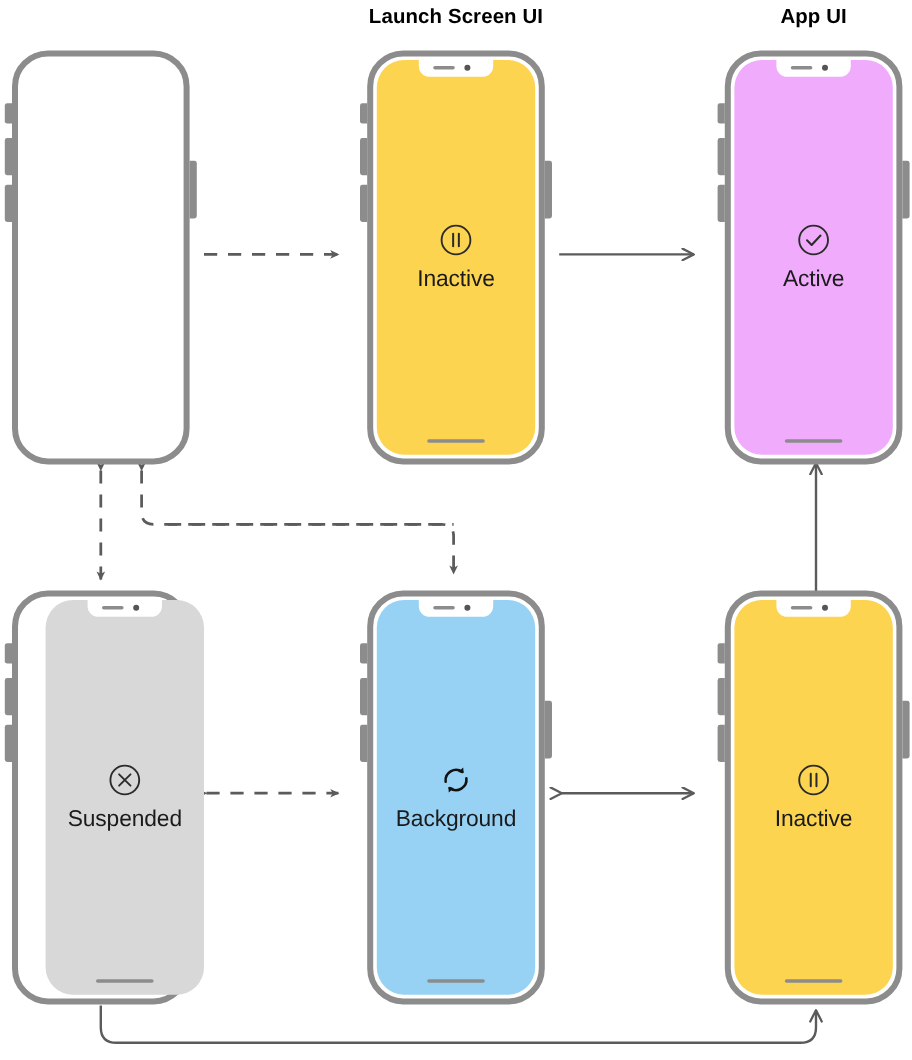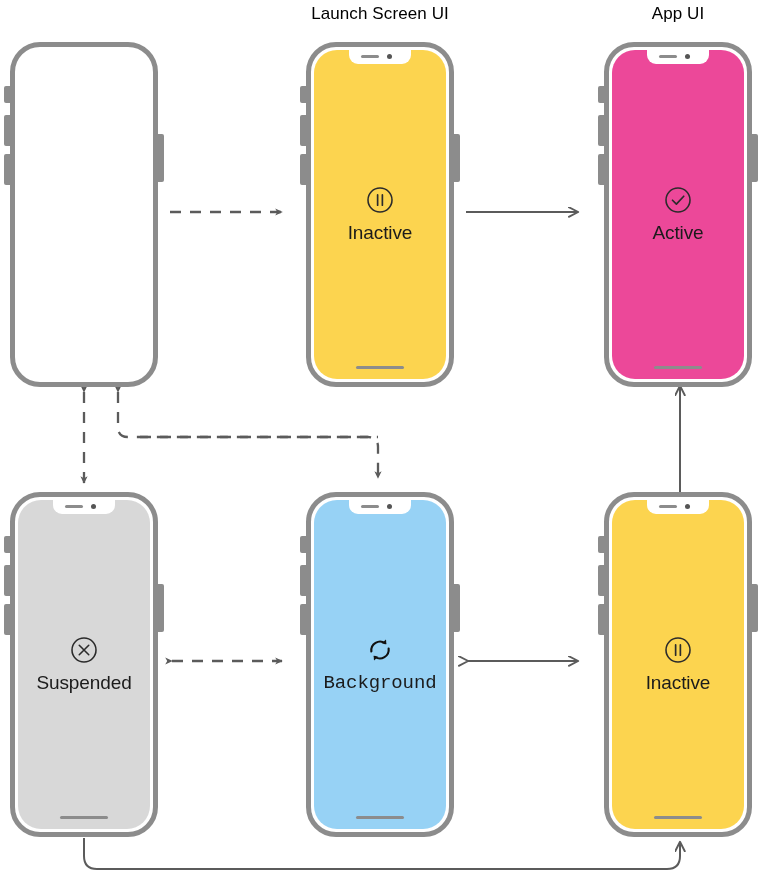--- a/index.html
+++ b/index.html
@@ -1,21 +1,21 @@
 <!DOCTYPE html>
 <html><head>
 <meta charset="utf-8">
 <style>
   html,body{margin:0;padding:0;background:#fff;}
   body{width:760px;height:883px;position:relative;overflow:hidden;
        font-family:"Liberation Sans","DejaVu Sans",sans-serif;}
   #stage{position:absolute;left:0;top:0;width:760px;height:883px;}
 
   .col-title{position:absolute;font-size:17px;color:#000;text-align:center;
-             white-space:nowrap;letter-spacing:.1px;}
+             white-space:nowrap;letter-spacing:.1px;font-weight:bold;}
 
   
   .phone{position:absolute;width:160px;height:345px;}
   .body-outer{position:absolute;left:6px;top:0;width:148px;height:345px;
               border:5px solid #8c8c8c;border-radius:30px;background:#fff;
               box-sizing:border-box;}
   .screen{position:absolute;left:14px;top:8px;width:132px;height:329px;
           border-radius:23px;box-sizing:border-box;overflow:hidden;}
   .notch{position:absolute;left:50%;transform:translateX(-50%);top:0;
          width:62px;height:14px;background:#fff;
@@ -129,53 +129,53 @@
       <div class="home-bar"></div>
     </div>
   </div>
 
   <div class="phone" style="left:598px;top:42px;">
     <div class="body-outer"></div>
     <div class="btn-side btn-mute"></div>
     <div class="btn-side btn-volup"></div>
     <div class="btn-side btn-voldn"></div>
     <div class="btn-side btn-power"></div>
-    <div class="screen" style="background:#ec4899;">
+    <div class="screen" style="background:#f0abfc;">
       <div class="content">
         <svg class="state-icon" viewBox="0 0 24 24">
           <circle cx="12" cy="12" r="9.6" fill="none" stroke="#2b2b2b" stroke-width="1.25"></circle>
           <path d="M7.6,12.2 L10.7,15.3 L16.6,9" fill="none" stroke="#2b2b2b" stroke-width="1.35" stroke-linecap="round" stroke-linejoin="round"></path>
         </svg>
         <div class="state-label">Active</div>
       </div>
       <div class="notch"></div>
       <div class="home-bar"></div>
     </div>
   </div>
 
   <div class="phone" style="left:4px;top:492px;">
     <div class="body-outer"></div>
     <div class="btn-side btn-mute"></div>
     <div class="btn-side btn-volup"></div>
     <div class="btn-side btn-voldn"></div>
     <div class="btn-side btn-power"></div>
-    <div class="screen" style="background:#D8D8D8;">
+    <div class="screen" style="background:#D8D8D8;margin-left:20px;">
       <div class="content">
         <svg class="state-icon" viewBox="0 0 24 24">
           <circle cx="12" cy="12" r="9.6" fill="none" stroke="#2b2b2b" stroke-width="1.25"></circle>
           <path d="M8.2,8.2 L15.8,15.8 M15.8,8.2 L8.2,15.8" fill="none" stroke="#2b2b2b" stroke-width="1.25" stroke-linecap="round"></path>
         </svg>
         <div class="state-label">Suspended</div>
       </div>
       <div class="notch"></div>
       <div class="home-bar"></div>
     </div>
   </div>
 
-  <div class="phone" style="left:300px;top:492px;font-family:Liberation Mono, monospace;">
+  <div class="phone" style="left:300px;top:492px;">
     <div class="body-outer"></div>
     <div class="btn-side btn-mute"></div>
     <div class="btn-side btn-volup"></div>
     <div class="btn-side btn-voldn"></div>
     <div class="btn-side btn-power"></div>
     <div class="screen" style="background:#97D2F5;">
       <div class="content">
         <svg class="state-icon" viewBox="0 0 24 24">
           <path d="M5.1,13.2 A7,7 0 0 1 16.1,6.6" fill="none" stroke="#111" stroke-width="1.7" stroke-linecap="round"></path>
           <path d="M18.9,10.8 A7,7 0 0 1 7.9,17.4" fill="none" stroke="#111" stroke-width="1.7" stroke-linecap="round"></path>

